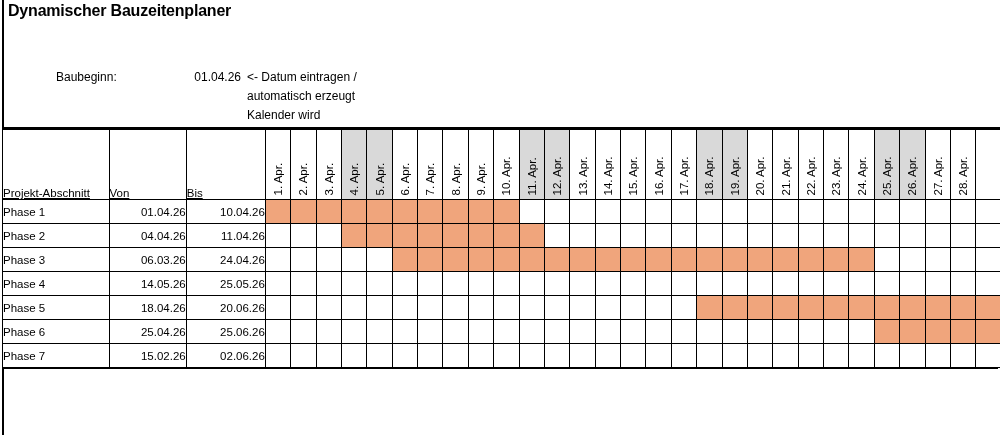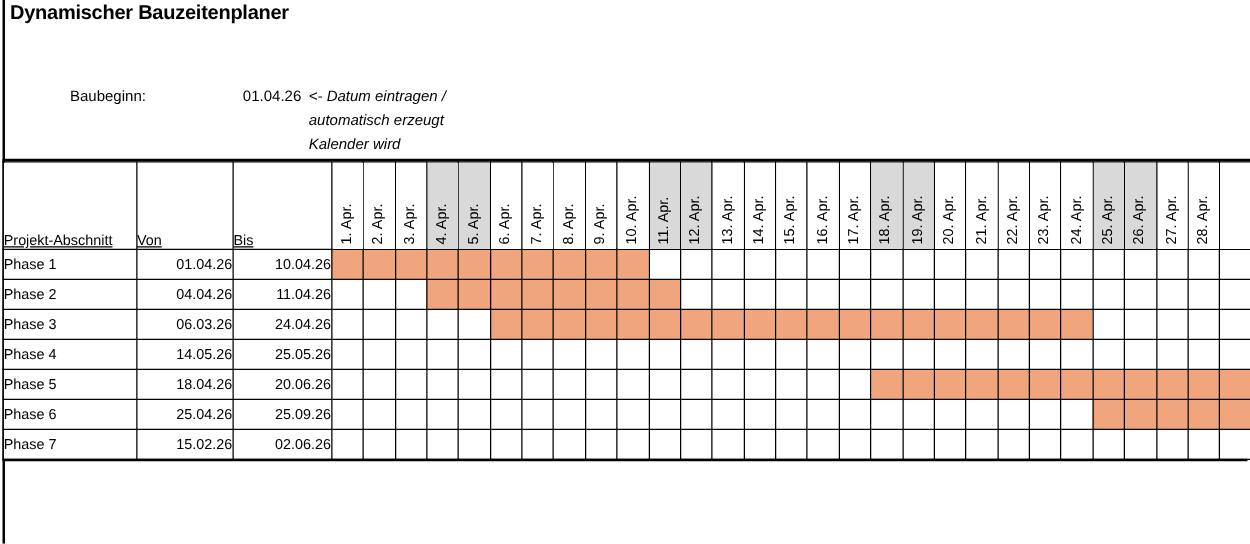--- a/index.html
+++ b/index.html
@@ -46,21 +46,20 @@
     line-height: 19px;
   }
   #meta-row {
     display: flex;
     align-items: flex-start;
   }
   .meta-label { width: 123px; flex: 0 0 123px; margin-left: 48px; }
   .meta-value { width: 62px; flex: 0 0 62px; text-align: right; }
   .meta-note {
     margin-left: 6px;
-    font-style: italic;
     width: 160px;
   }
   .meta-note span { display: block; white-space: nowrap; }
 
   
   #sheet {
     position: absolute;
     left: 2px;
     top: 127px;
     width: 1000px;
@@ -454,21 +453,21 @@
           <td class="daycell filled"></td>
           <td class="daycell filled"></td>
           <td class="daycell filled"></td>
           <td class="daycell filled"></td>
           <td class="daycell filled"></td>
           <td class="daycell filled"></td>
         </tr>
         <tr class="data-row">
           <td class="phase-name">Phase 6</td>
           <td class="date-cell">25.04.26</td>
-          <td class="date-cell">25.09.26</td>
+          <td class="date-cell">25.06.26</td>
           <td class="daycell"></td>
           <td class="daycell"></td>
           <td class="daycell"></td>
           <td class="daycell"></td>
           <td class="daycell"></td>
           <td class="daycell"></td>
           <td class="daycell"></td>
           <td class="daycell"></td>
           <td class="daycell"></td>
           <td class="daycell"></td>

